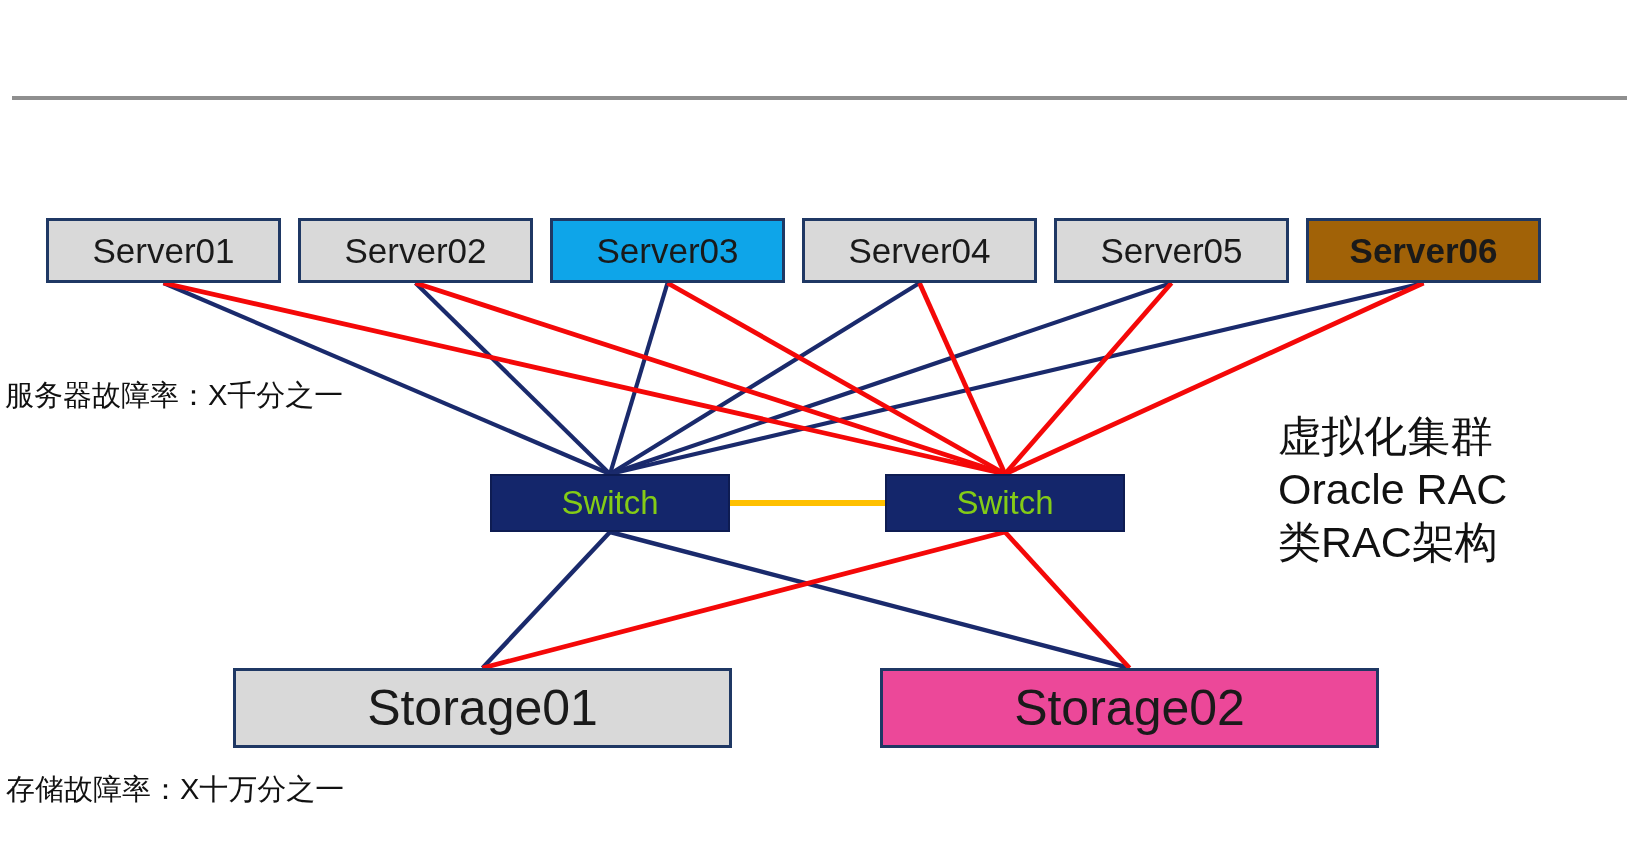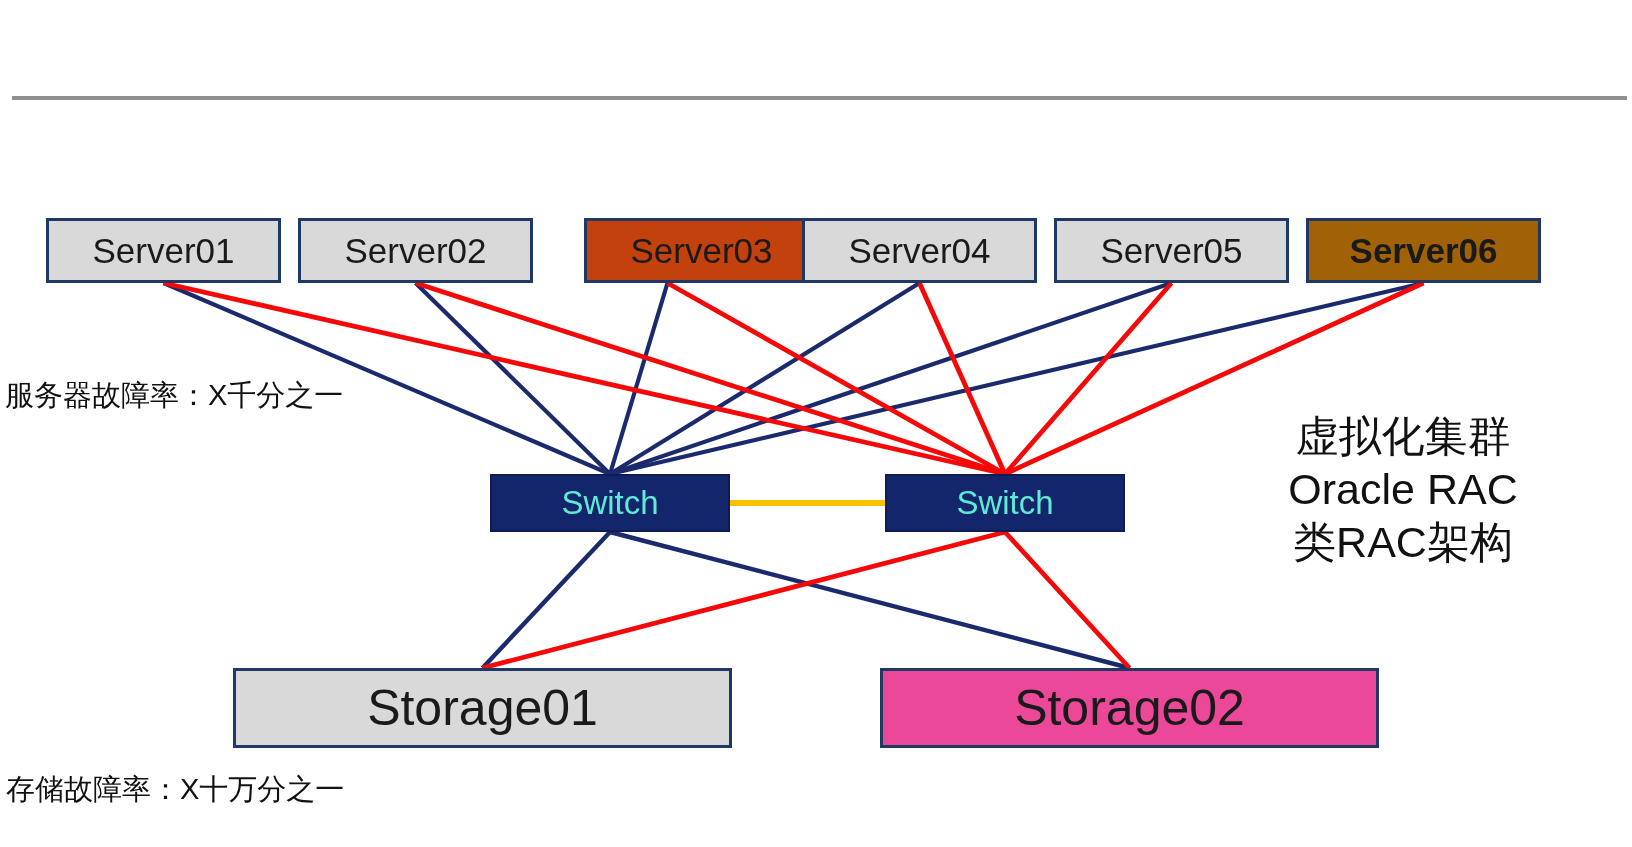--- a/index.html
+++ b/index.html
@@ -35,21 +35,21 @@
     border: 3px solid #1f3864;
     font-size: 35px;
     color: #1a1a1a;
     top: 218px;
   }
   .switch {
     width: 240px; height: 58px;
     background: #14266b;
     border: 2px solid #0e1c52;
     font-size: 33px;
-    color: #5eead4;
+    color: #84cc16;
     top: 474px;
   }
   .storage {
     width: 499px; height: 80px;
     background: #d9d9d9;
     border: 3px solid #1f3864;
     font-size: 50px;
     color: #1a1a1a;
     top: 668px;
   }
@@ -79,21 +79,20 @@
   }
   .note-server { left: 5px; top: 376px; }
   .note-storage { left: 6px; top: 770px; }
   .annotation {
     position: absolute;
     left: 1278px; top: 410px;
     width: 250px;
     font-size: 43px;
     line-height: 53px;
     color: #111111;
-    text-align: center;
     z-index: 2;
     white-space: nowrap;
   }
 </style>
 </head>
 <body>
 
 <div id="canvas">
 
   <div class="divider" style="background: rgb(143, 143, 143);"></div>
@@ -117,21 +116,21 @@
       <line x1="1005" y1="532" x2="482.5" y2="668" stroke="#f40808" stroke-width="4.8"></line>
       <line x1="1005" y1="532" x2="1129.5" y2="668" stroke="#f40808" stroke-width="4.8"></line>
     </svg>
 
   <div class="node server" style="left: 46px; background: rgb(217, 217, 217); border-color: rgb(31, 56, 100);">
       <span>Server01</span>
     </div>
   <div class="node server" style="left: 298px; background: rgb(217, 217, 217); border-color: rgb(31, 56, 100);">
       <span>Server02</span>
     </div>
-  <div class="node server" style="left: 550px; background: #c2410c; border-color: rgb(31, 56, 100); margin-left: 34px;">
+  <div class="node server" style="left: 550px; background: #0ea5e9; border-color: rgb(31, 56, 100);">
       <span>Server03</span>
     </div>
   <div class="node server" style="left: 802px; background: rgb(217, 217, 217); border-color: rgb(31, 56, 100);">
       <span>Server04</span>
     </div>
   <div class="node server" style="left: 1054px; background: rgb(217, 217, 217); border-color: rgb(31, 56, 100);">
       <span>Server05</span>
     </div>
   <div class="node server" style="left: 1306px; background: #a16207; border-color: rgb(31, 56, 100); font-weight: bold;">
       <span>Server06</span>

